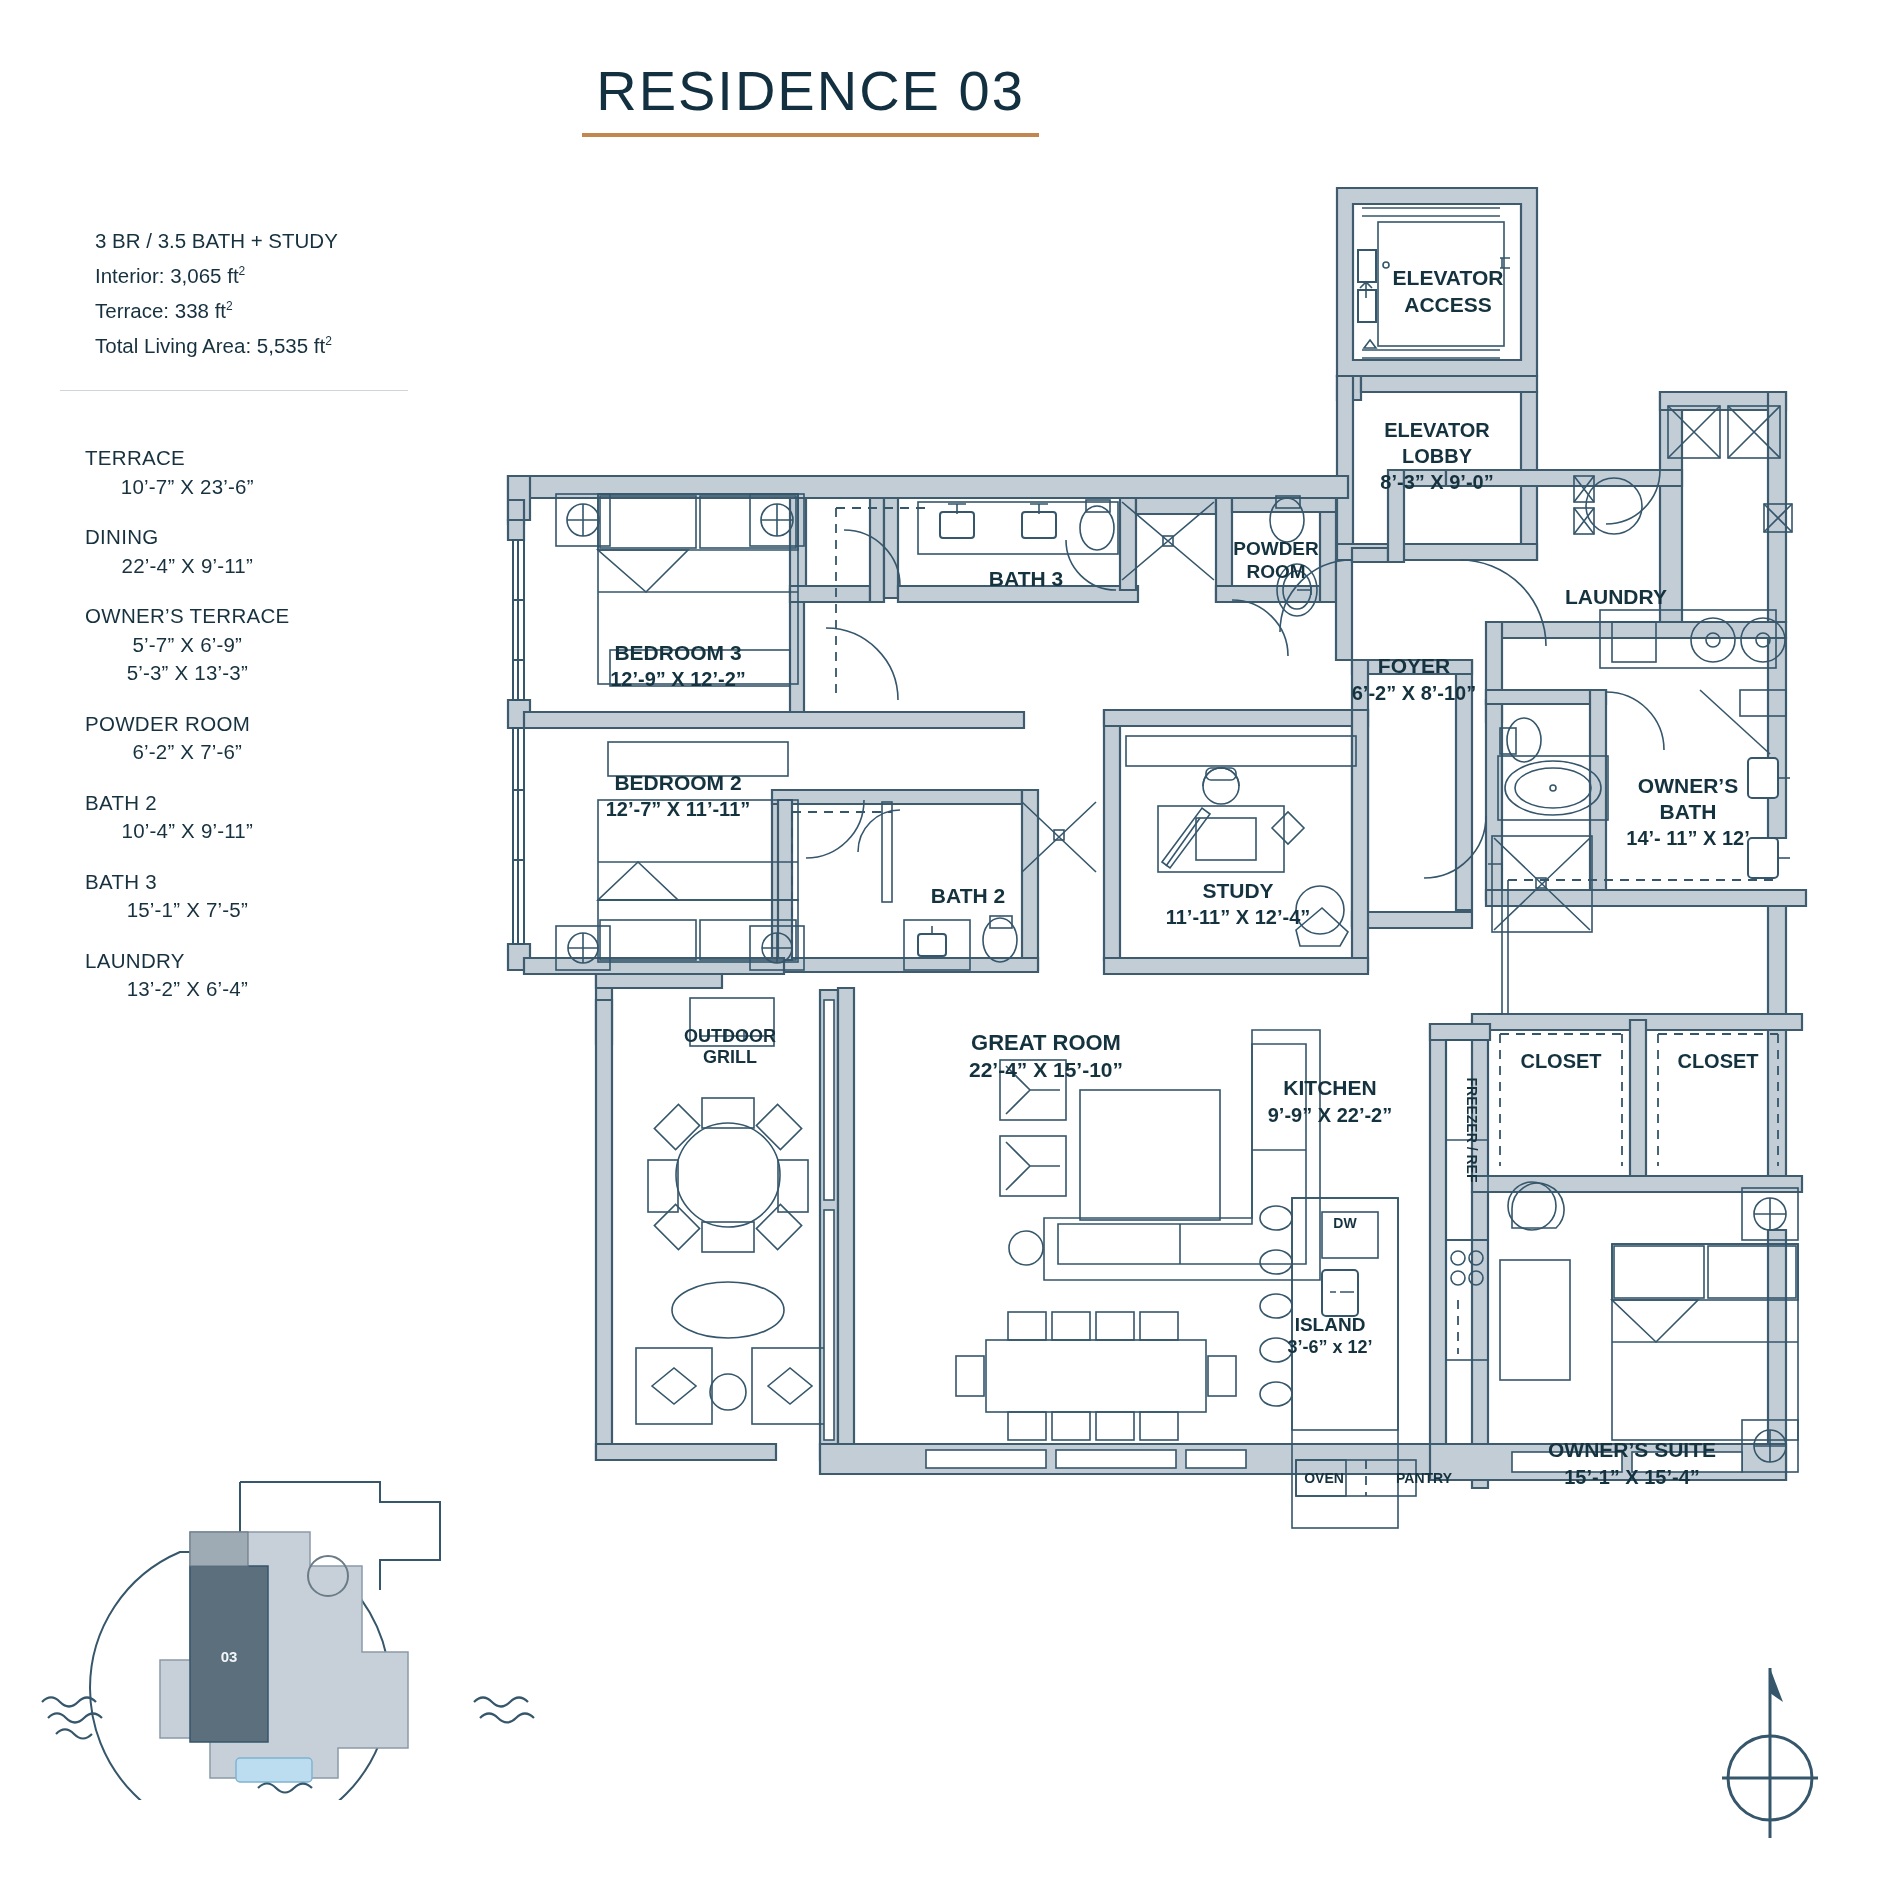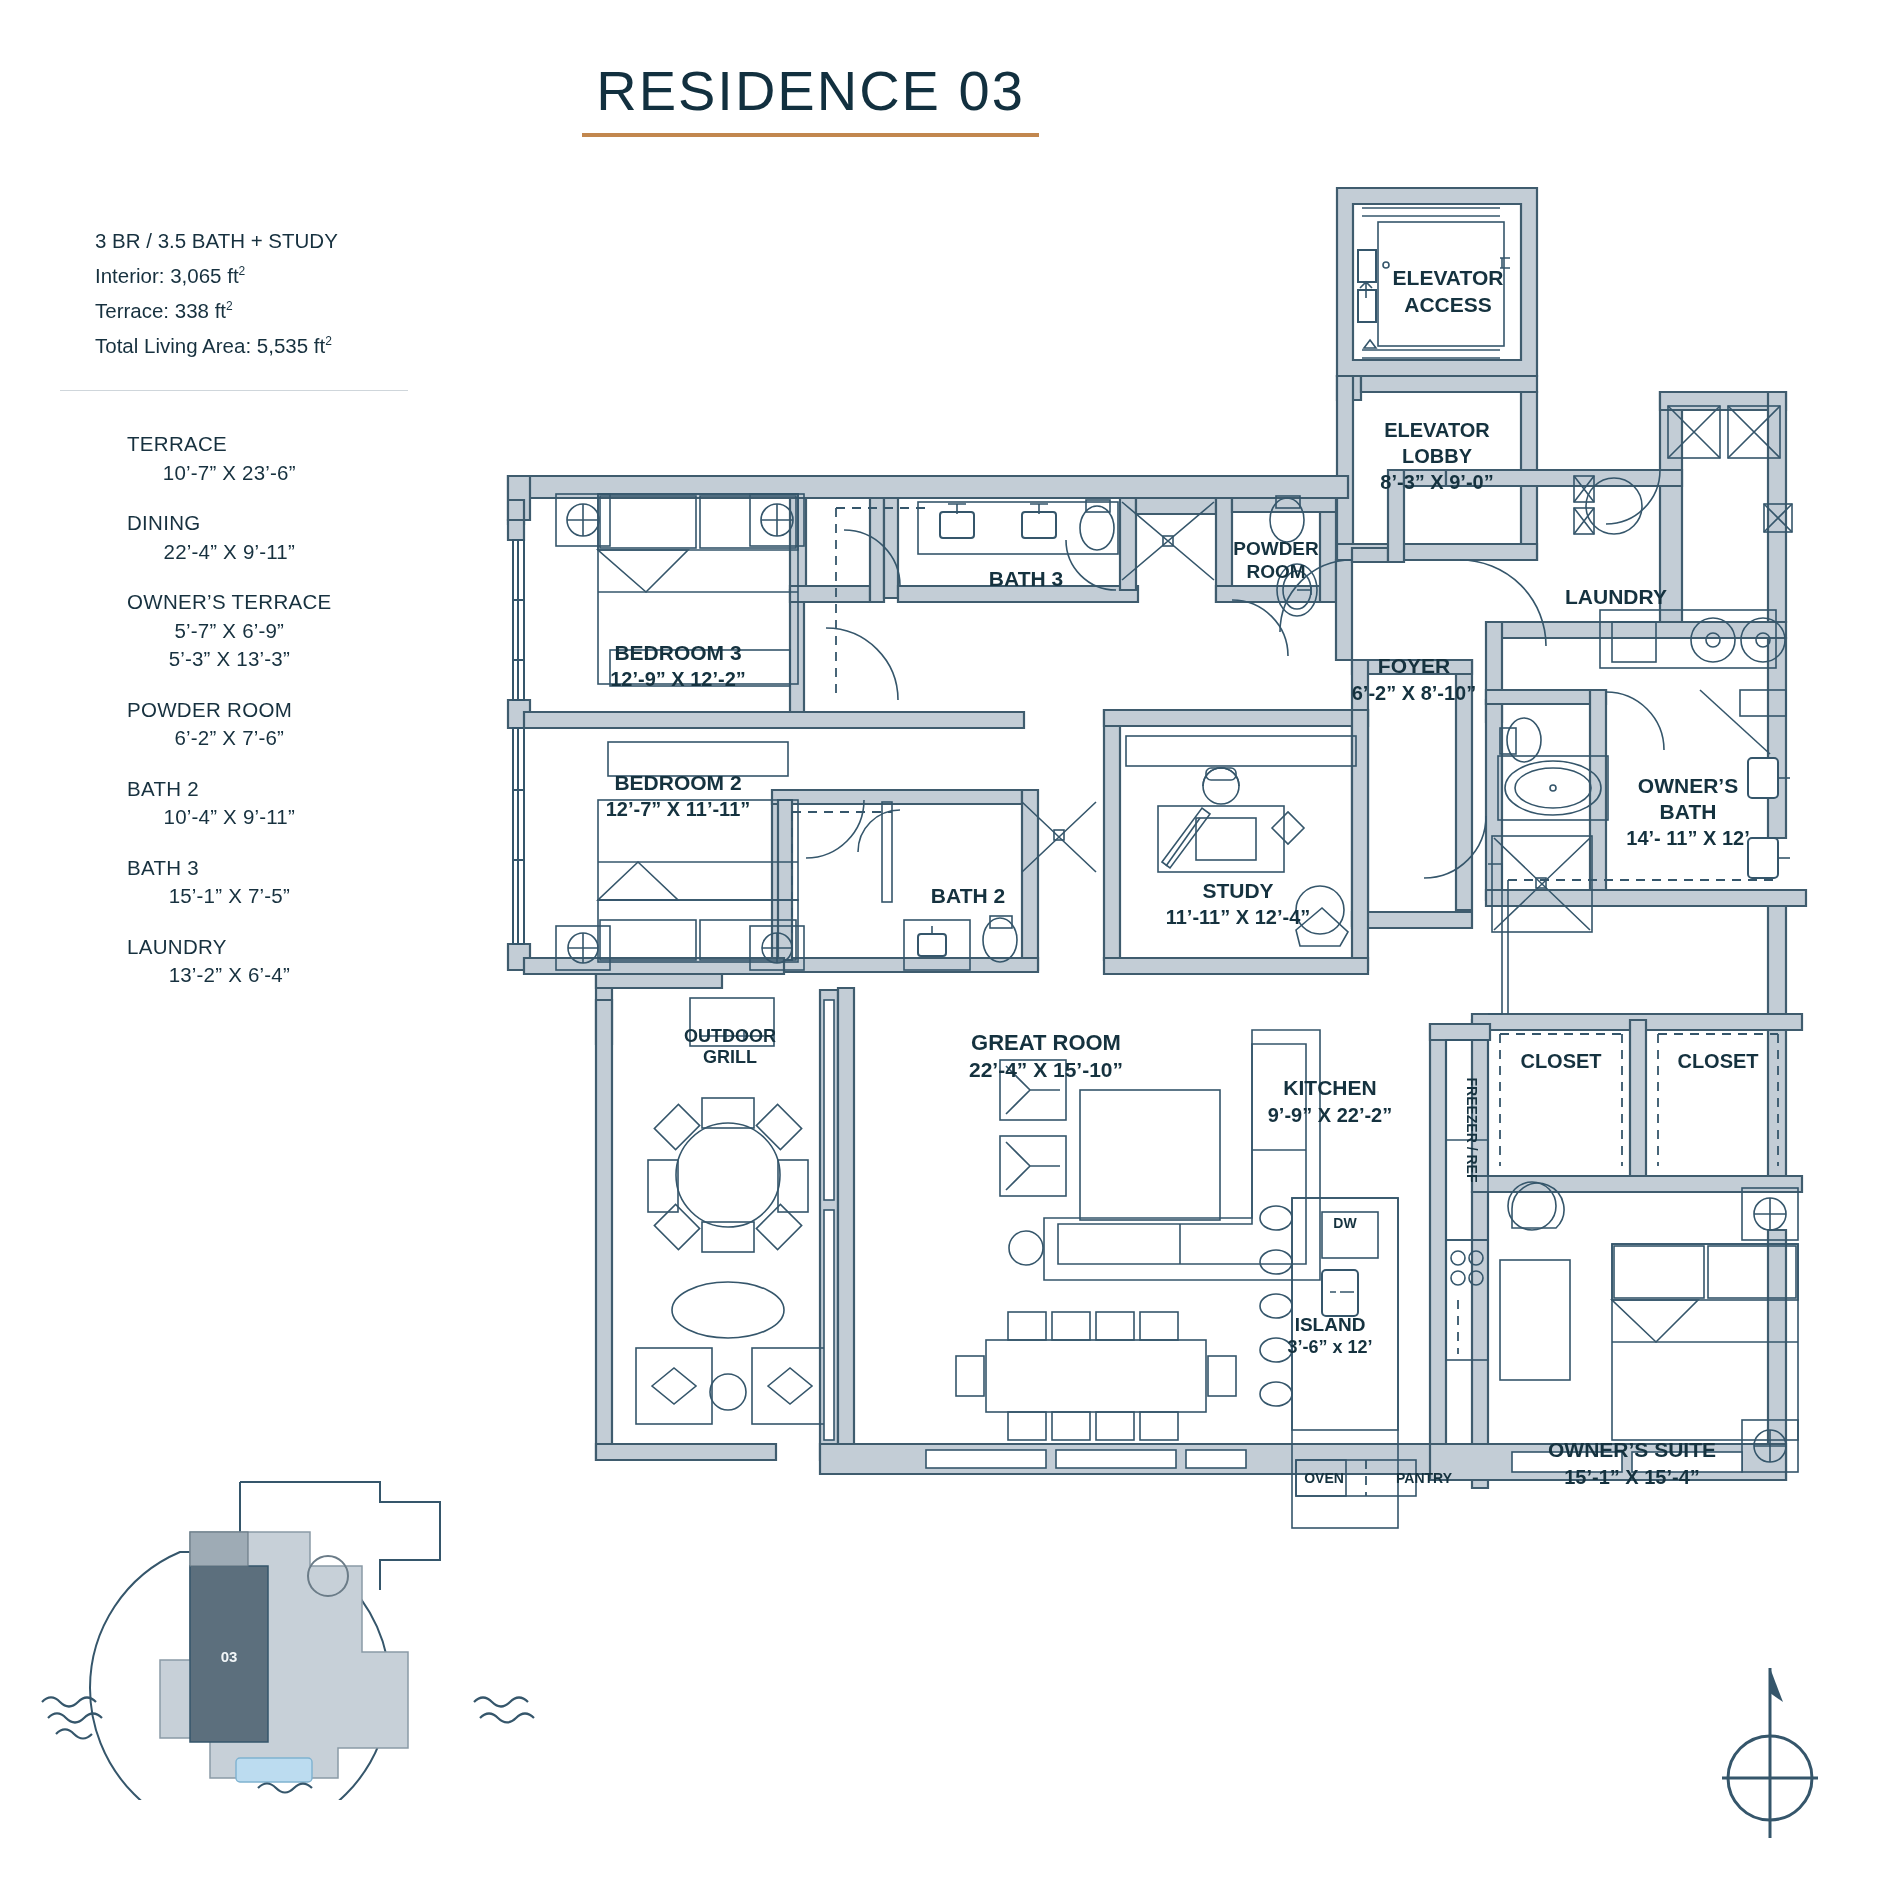--- a/index.html
+++ b/index.html
@@ -13,21 +13,21 @@
               display:inline-block;padding:0 14px 10px 14px;border-bottom:4px solid #c2874e;}
 
   
   #summary{position:absolute;left:95px;top:225px;font-size:20.5px;line-height:31px;color:#17313f;}
   #summary div{white-space:nowrap;}
   sup{font-size:12px;vertical-align:super;}
 
   #divider{position:absolute;left:60px;top:390px;width:348px;height:1px;background:#cfd6db;}
 
   
-  #dim-list{position:absolute;left:85px;top:430px;font-size:20.5px;line-height:28.5px;color:#17313f;margin-left:42px;}
+  #dim-list{position:absolute;left:85px;top:444px;font-size:20.5px;line-height:28.5px;color:#17313f;}
   #dim-list .grp{margin-bottom:22px;}
   #dim-list .nm{letter-spacing:.3px;}
   #dim-list .dm{letter-spacing:.2px;text-align:center;}
 
   
   #plan{position:absolute;left:0;top:0;width:1890px;height:1890px;}
 
   
   #keyplan{position:absolute;left:40px;top:1470px;width:520px;height:330px;}
 

